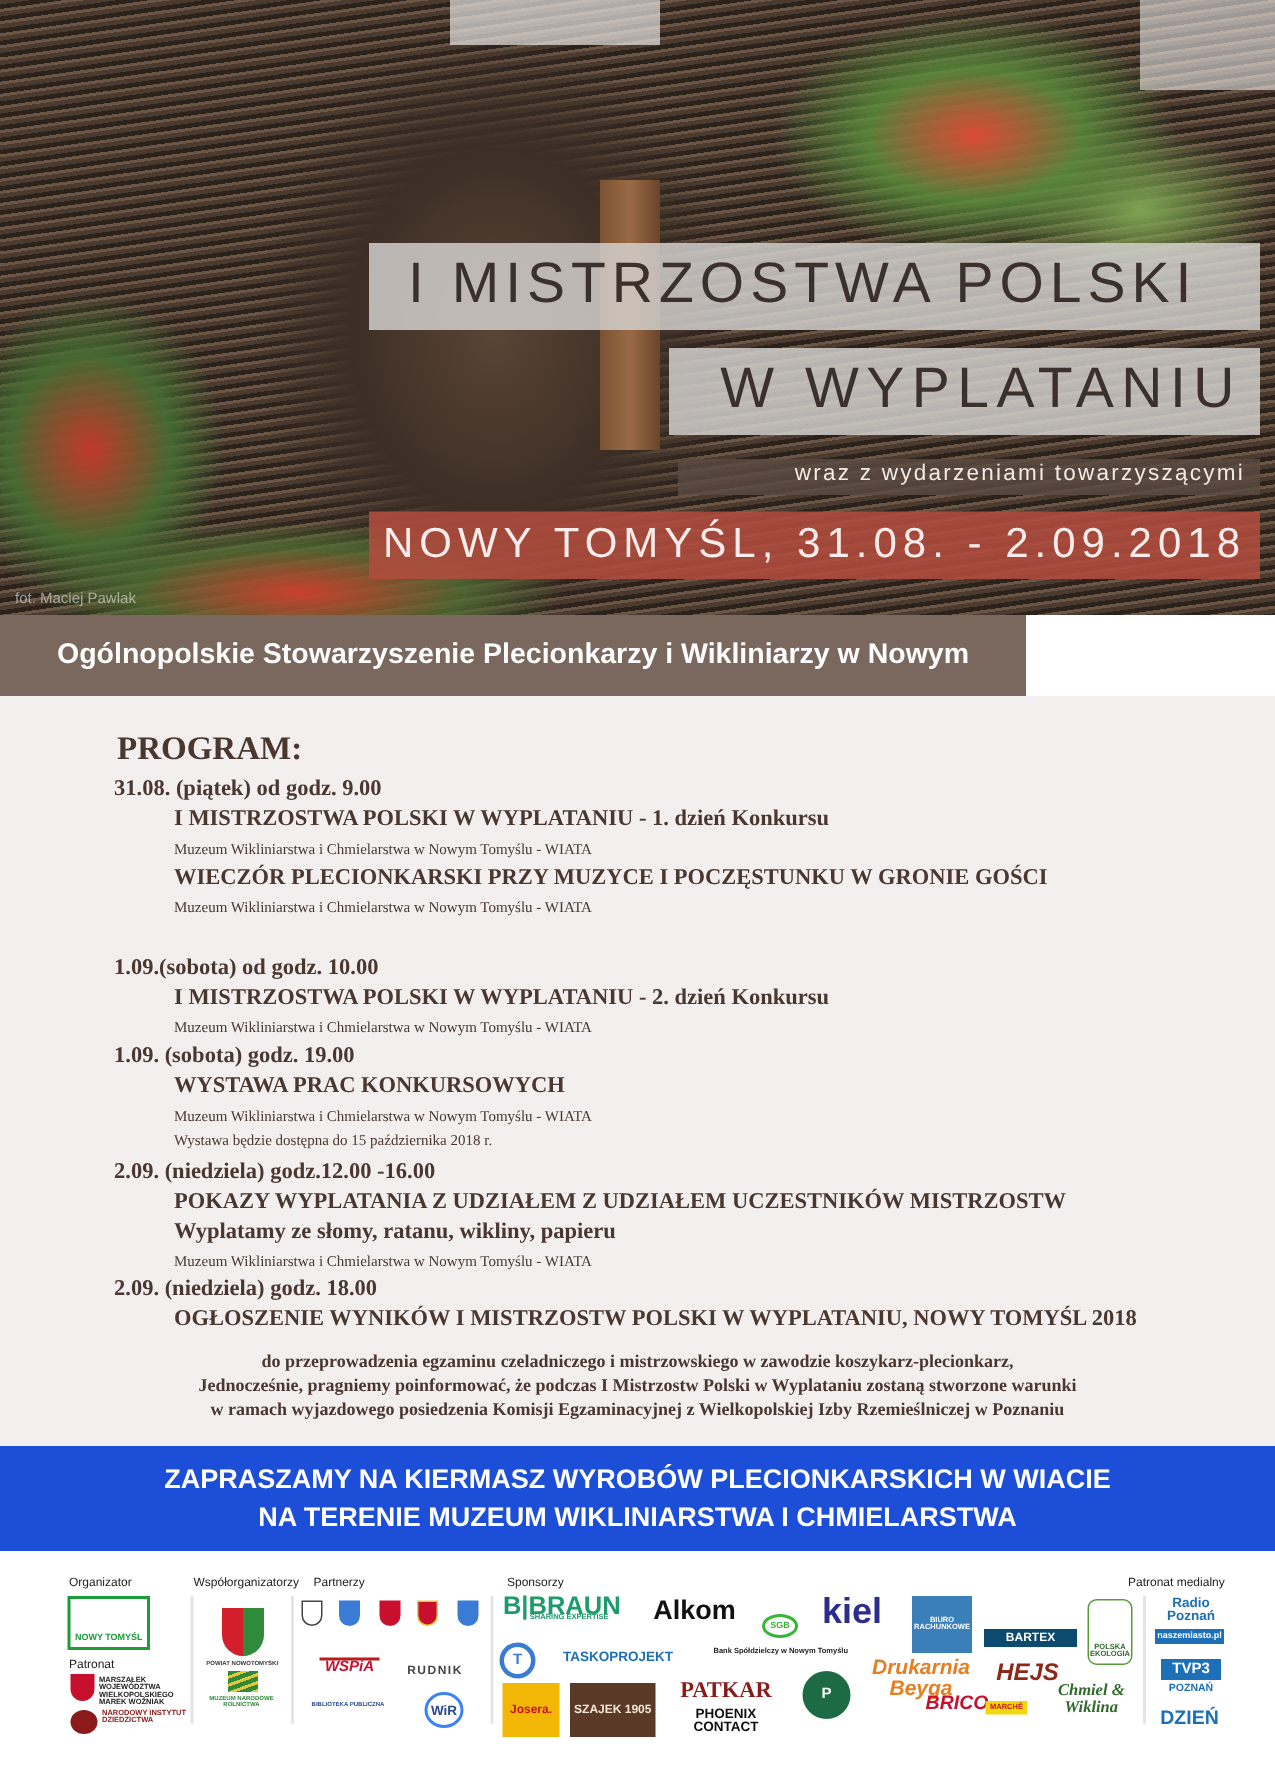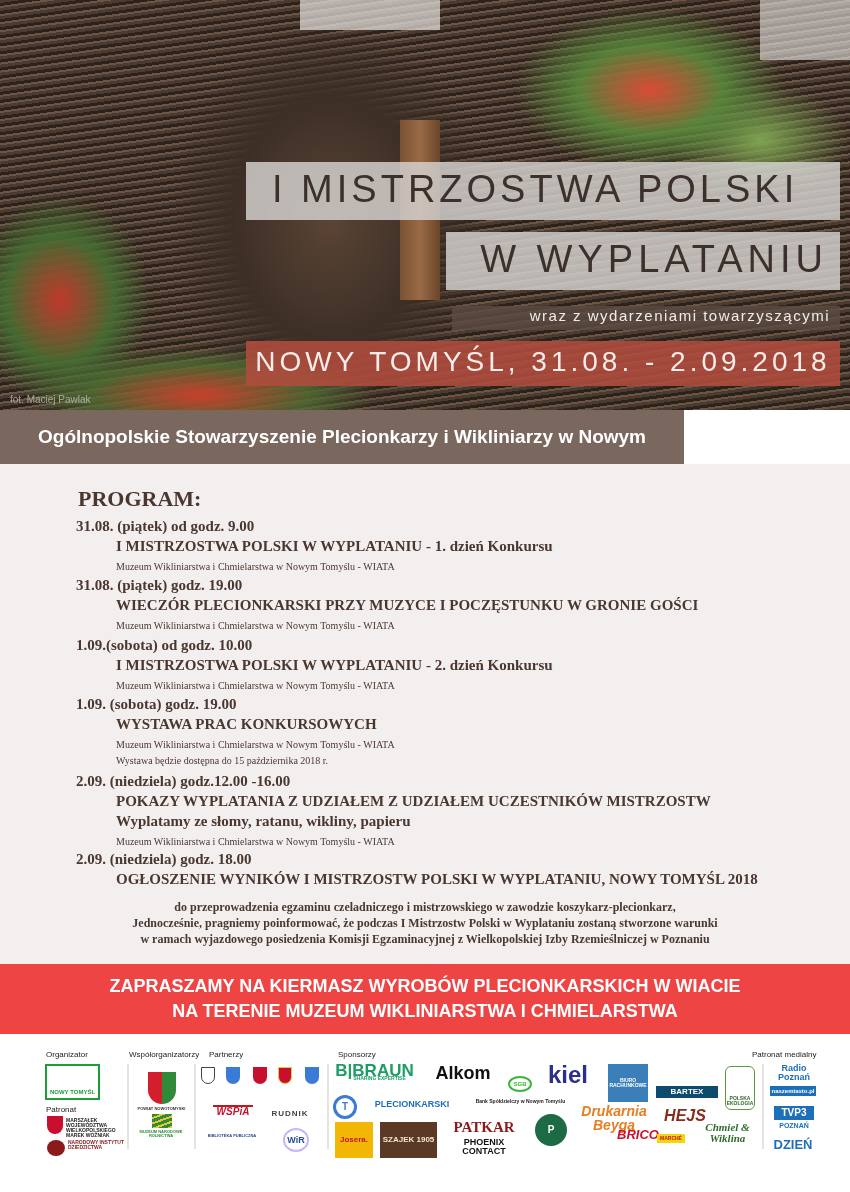--- a/index.html
+++ b/index.html
@@ -29,21 +29,21 @@
   .photo-credit{position:absolute;left:10px;top:394px;color:rgba(230,230,230,.6);font-size:10px}
   .org-band{position:absolute;left:0;top:410px;width:684px;height:54px;background:#7a675e;color:#fff;font-size:19px;font-weight:bold;text-align:center;line-height:54px}
   .program{position:absolute;left:0;top:464px;width:850px;height:500px;background:#f3efee;font-family:"Liberation Serif",serif;color:#4a3730}
   .prog-title{position:absolute;left:78px;top:22px;font-size:22px;font-weight:bold}
   .ev{position:absolute;left:76px}
   .ev .when{font-size:15px;font-weight:bold;display:block;height:20px}
   .ev .what{font-size:15px;font-weight:bold;display:block;margin-left:40px;height:20px;white-space:nowrap}
   .ev .where{font-size:10px;display:block;margin-left:40px;margin-top:3px;height:16px}
   .ev .note{font-size:10px;display:block;margin-left:40px;height:14px}
   .info{position:absolute;left:60px;top:435px;width:730px;text-align:center;font-size:12px;line-height:16px;font-weight:bold;color:#4a3730}
-  .invite{position:absolute;left:0;top:964px;width:850px;height:70px;background:#ef4444;color:#fff;font-weight:bold;text-align:center;font-size:18px;line-height:25px;padding-top:10px}
+  .invite{position:absolute;left:0;top:964px;width:850px;height:70px;background:#1d4ed8;color:#fff;font-weight:bold;text-align:center;font-size:18px;line-height:25px;padding-top:10px}
   .footer{position:absolute;left:0;top:1034px;width:850px;height:158px;background:#fff}
   .lbl{position:absolute;font-size:8px;color:#222;white-space:nowrap}
   .logo{position:absolute;display:flex;align-items:center;justify-content:center;font-weight:bold;text-align:center;line-height:1}
   .vdiv{position:absolute;width:2px;background:#e4e4e4}
 </style>
 </head>
 <body>
 
 <div class="hero">
   <div class="sky"></div>
@@ -64,21 +64,20 @@
 
 <div class="program">
   <div class="prog-title">PROGRAM:</div>
 
   <div class="ev" style="top:54px">
     <span class="when">31.08. (piątek) od godz. 9.00</span>
     <span class="what">I MISTRZOSTWA POLSKI W WYPLATANIU - 1. dzień Konkursu</span>
     <span class="where">Muzeum Wikliniarstwa i Chmielarstwa w Nowym Tomyślu - WIATA</span>
   </div>
   <div class="ev" style="top:113px">
-    <span class="when">31.08. (piątek) godz. 19.00</span>
     <span class="what">WIECZÓR PLECIONKARSKI PRZY MUZYCE I POCZĘSTUNKU  W GRONIE GOŚCI</span>
     <span class="where">Muzeum Wikliniarstwa i Chmielarstwa w Nowym Tomyślu - WIATA</span>
   </div>
   <div class="ev" style="top:173px">
     <span class="when">1.09.(sobota) od godz. 10.00</span>
     <span class="what">I MISTRZOSTWA POLSKI W WYPLATANIU - 2. dzień Konkursu</span>
     <span class="where">Muzeum Wikliniarstwa i Chmielarstwa w Nowym Tomyślu - WIATA</span>
   </div>
   <div class="ev" style="top:232px">
     <span class="when">1.09. (sobota) godz. 19.00</span>
@@ -132,31 +131,31 @@
   <div class="logo" style="left:130px;top:96px;width:62px;font-size:4px;color:#2f8a3a">MUZEUM NARODOWE ROLNICTWA</div>
 
   <div class="vdiv" style="left:194px;top:30px;height:85px"></div>
   <div class="logo" style="left:201px;top:33px;width:14px;height:17px;border:1px solid #444;border-radius:0 0 7px 7px;background:#fff"></div>
   <div class="logo" style="left:226px;top:33px;width:14px;height:17px;background:#3a7bd5;border-radius:0 0 7px 7px"></div>
   <div class="logo" style="left:253px;top:33px;width:14px;height:17px;background:#c8102e;border-radius:0 0 7px 7px"></div>
   <div class="logo" style="left:278px;top:33px;width:14px;height:17px;background:#c8102e;border:1px solid #e3c83b;border-radius:0 0 7px 7px"></div>
   <div class="logo" style="left:305px;top:33px;width:14px;height:17px;background:#3a7bd5;border-radius:0 0 7px 7px"></div>
   <div class="logo" style="left:213px;top:71px;width:40px;height:12px;font-size:10px;color:#c8102e;font-style:italic;border-top:2px solid #b91c1c">WSPiA</div>
   <div class="logo" style="left:262px;top:62px;width:56px;height:22px;font-size:8px;color:#444;letter-spacing:1px;align-items:flex-end">RUDNIK</div>
-  <div class="logo" style="left:283px;top:94px;width:26px;height:24px;border:2px solid #c4b5fd;border-radius:50%;font-size:9px;color:#2b4a8c">WiR</div>
+  <div class="logo" style="left:283px;top:94px;width:26px;height:24px;border:2px solid #3b82f6;border-radius:50%;font-size:9px;color:#2b4a8c">WiR</div>
   <div class="logo" style="left:204px;top:100px;width:56px;font-size:4px;color:#2b4a8c">BIBLIOTEKA PUBLICZNA</div>
 
   <div class="vdiv" style="left:327px;top:30px;height:85px"></div>
   <div class="logo" style="left:337px;top:28px;width:75px;font-size:17px;color:#1d9c6a">B|BRAUN</div>
   <div class="logo" style="left:352px;top:42px;width:55px;font-size:5px;color:#1d9c6a">SHARING EXPERTISE</div>
   <div class="logo" style="left:432px;top:28px;width:62px;height:22px;font-size:18px;color:#111">Alkom</div>
   <div class="logo" style="left:508px;top:42px;width:24px;height:16px;border:2px solid #3ab53a;border-radius:50%;font-size:6px;color:#3ab53a">SGB</div>
   <div class="logo" style="left:538px;top:28px;width:60px;height:26px;font-size:24px;color:#2b2e8c">kiel</div>
   <div class="logo" style="left:333px;top:61px;width:24px;height:24px;border:3px solid #3a7bd5;border-radius:50%;font-size:10px;color:#3a7bd5">T</div>
-  <div class="logo" style="left:362px;top:66px;width:100px;font-size:9px;color:#1d6fb8">PLECIONKARSKI</div>
+  <div class="logo" style="left:362px;top:66px;width:100px;font-size:9px;color:#1d6fb8">TASKOPROJEKT</div>
   <div class="logo" style="left:468px;top:65px;width:105px;font-size:5px;color:#222">Bank Spółdzielczy w Nowym Tomyślu</div>
   <div class="logo" style="left:335px;top:88px;width:38px;height:36px;background:#f2b705;font-size:8px;color:#c8102e">Josera.</div>
   <div class="logo" style="left:380px;top:88px;width:57px;height:36px;background:#5a3a26;font-size:8px;color:#f1e6d4">SZAJEK 1905</div>
   <div class="logo" style="left:448px;top:86px;width:72px;font-size:15px;color:#8b1a1a;font-family:'Liberation Serif',serif">PATKAR</div>
   <div class="logo" style="left:448px;top:104px;width:72px;height:18px;font-size:9px;color:#111;line-height:9px">PHOENIX CONTACT</div>
   <div class="logo" style="left:535px;top:80px;width:32px;height:32px;background:#1d6b45;border-radius:50%;color:#fff;font-size:10px">P</div>
   <div class="logo" style="left:608px;top:30px;width:40px;height:38px;background:#3a7fb8;color:#fff;font-size:5px">BIURO RACHUNKOWE</div>
   <div class="logo" style="left:578px;top:70px;width:72px;font-size:14px;color:#e67e22;font-style:italic">Drukarnia Beyga</div>
   <div class="logo" style="left:656px;top:52px;width:62px;height:12px;background:#0c4a6e;font-size:8px;color:#fff">BARTEX</div>
   <div class="logo" style="left:660px;top:74px;width:50px;font-size:16px;color:#8b2a1a;font-style:italic">HEJS</div>

